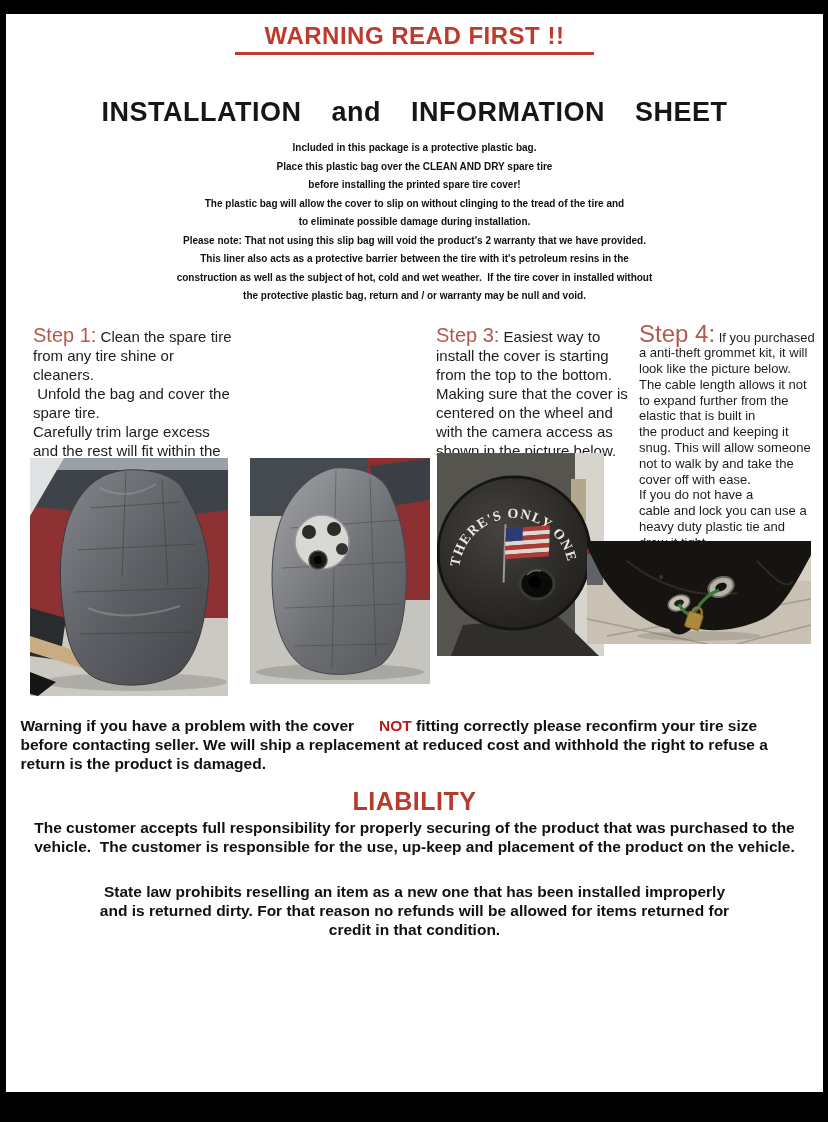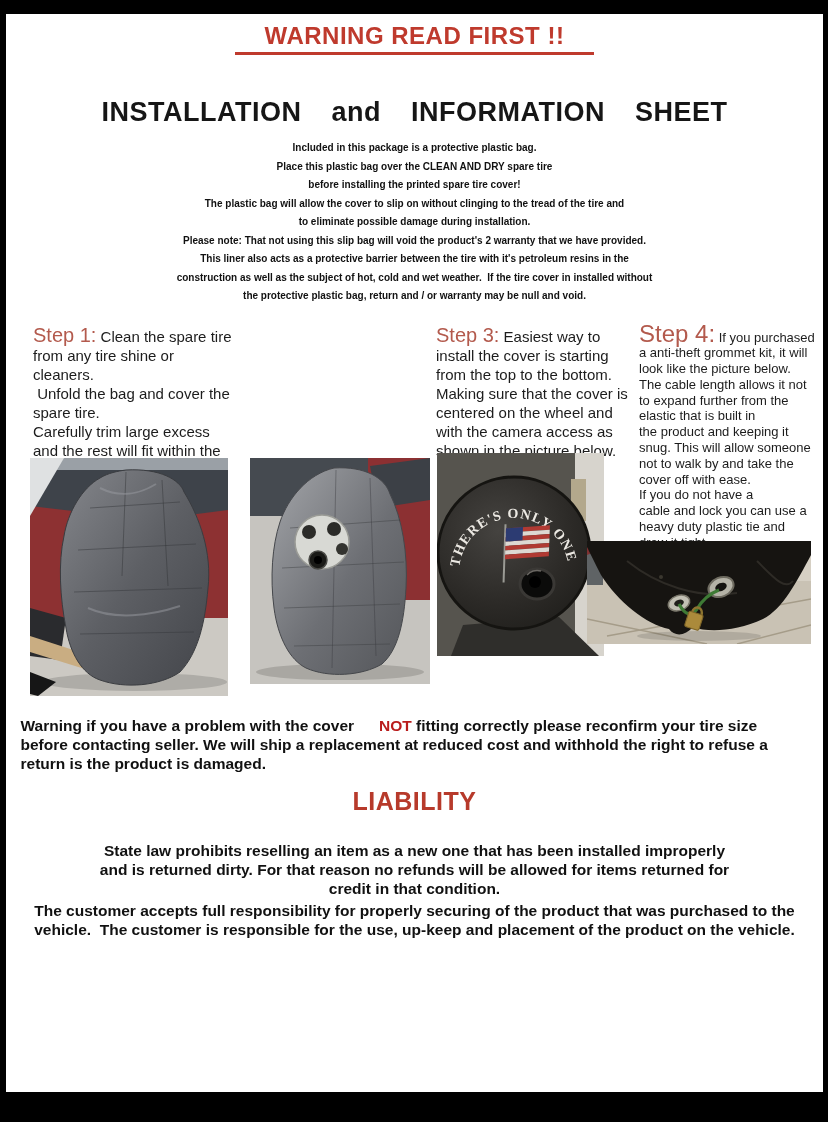--- a/index.html
+++ b/index.html
@@ -207,17 +207,17 @@
         <rect x="100" y="72" width="15" height="16" rx="2" fill="#ab8a3b" stroke="#7e6527" stroke-width="1"></rect>
       </g>
     </svg>
   </div>
 
   <p class="fit-warning"><span>Warning if you have a problem with the cover   </span><span class="hot">NOT</span><span> fitting correctly please reconfirm your tire size before contacting seller. We will ship a replacement at reduced cost and withhold the right to refuse a return is the product is damaged.</span></p>
 
   <div class="center">
     <p class="red-heading">LIABILITY</p>
   </div>
+  <p class="body-para">The customer accepts full responsibility for properly securing of the product that was purchased to the vehicle.  The customer is responsible for the use, up-keep and placement of the product on the vehicle.</p>
   <p class="body-para narrow">State law prohibits reselling an item as a new one that has been installed improperly and is returned dirty. For that reason no refunds will be allowed for items returned for credit in that condition.</p>
-  <p class="body-para">The customer accepts full responsibility for properly securing of the product that was purchased to the vehicle.  The customer is responsible for the use, up-keep and placement of the product on the vehicle.</p>
 
 
 </div>
 
 </body></html>

